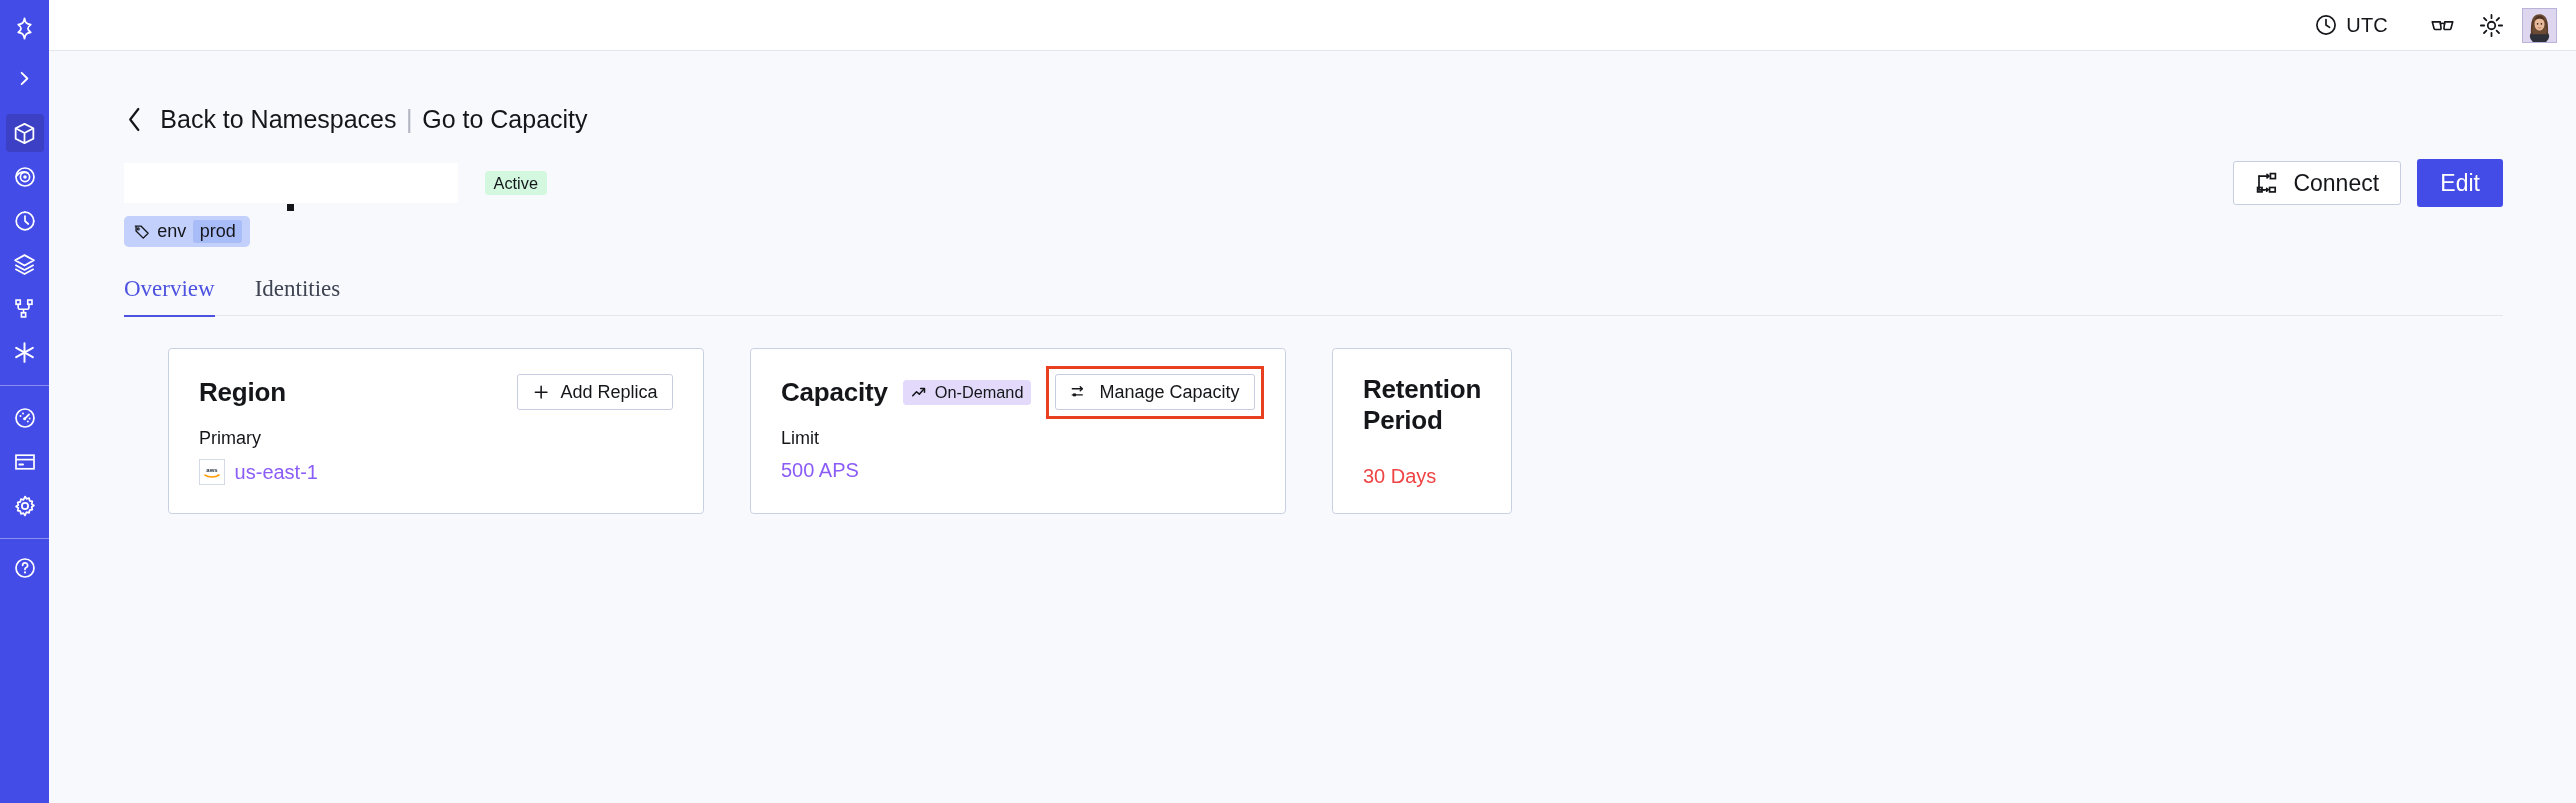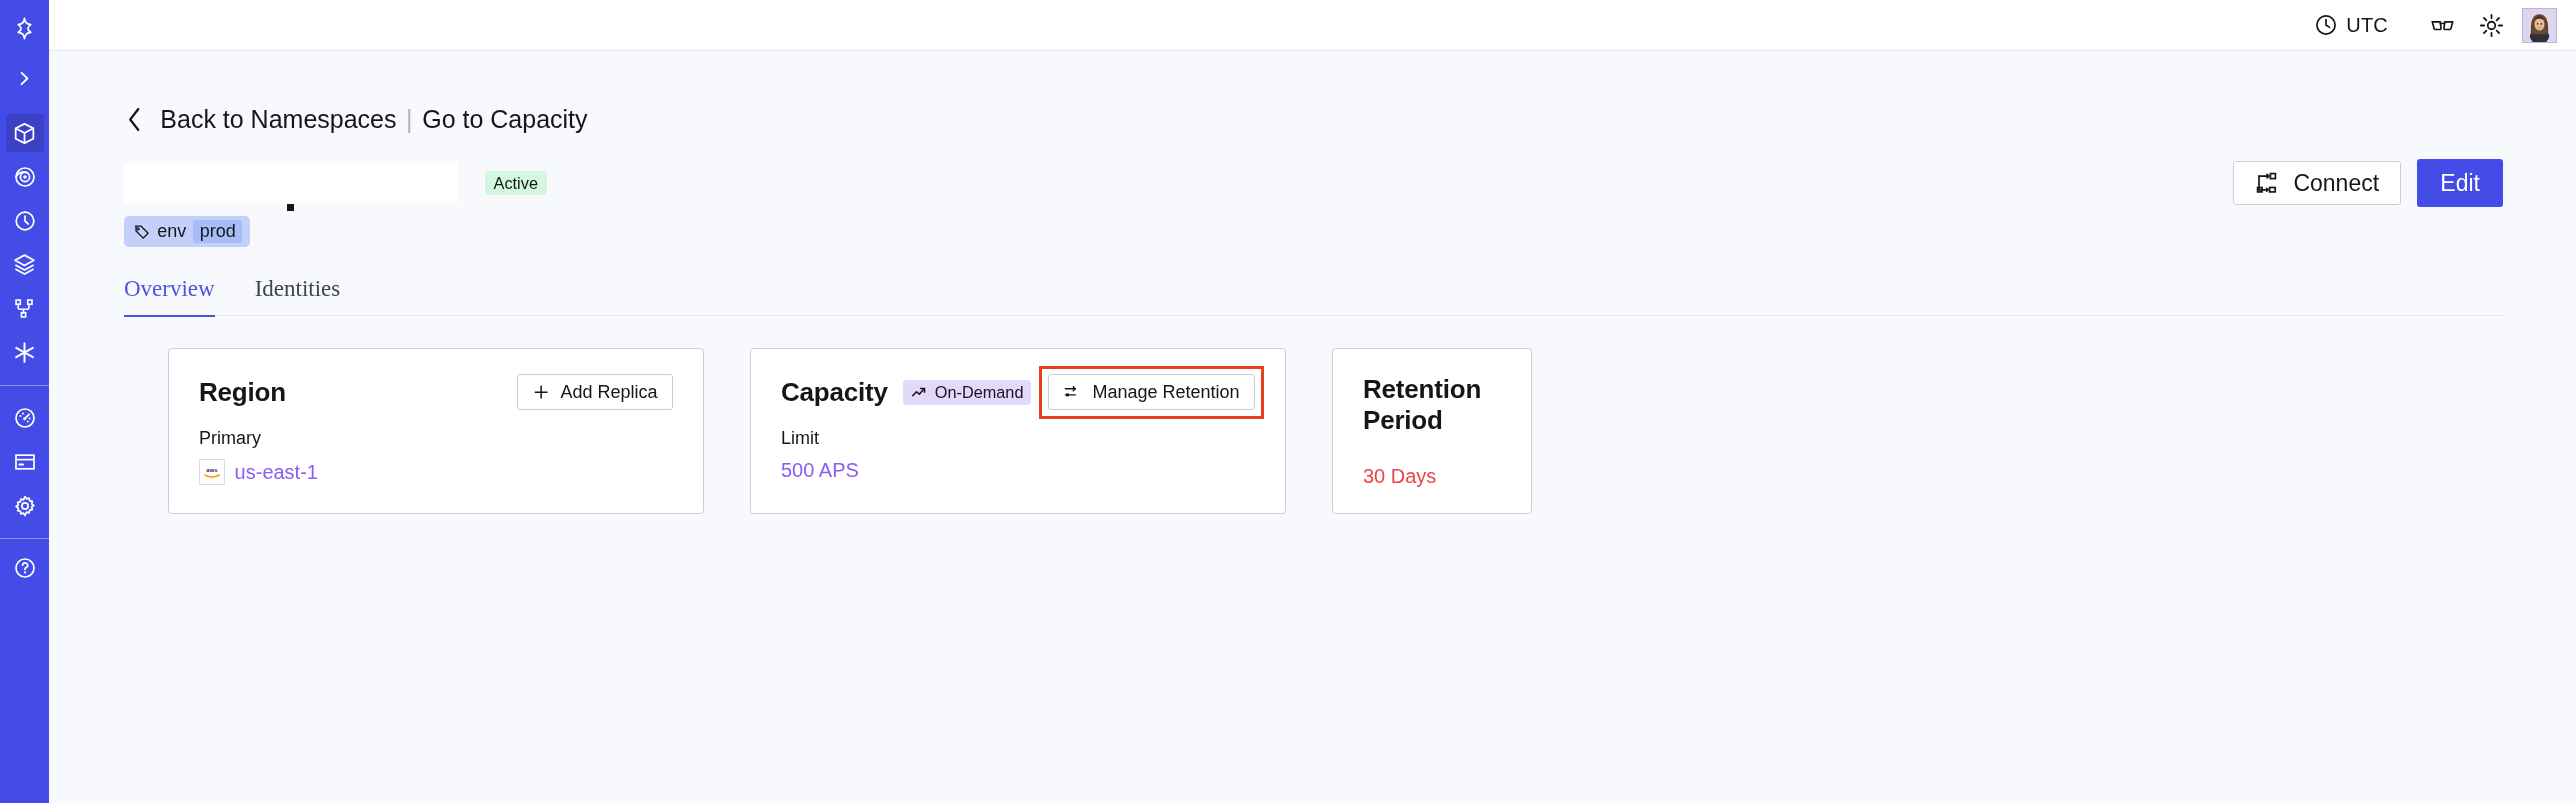--- a/index.html
+++ b/index.html
@@ -175,21 +175,21 @@
   .card {
     background: #ffffff;
     border: 1px solid #c8d0e3;
     border-radius: 3.8px;
     padding: 25px 30px 25px 30px;
     min-height: 123px;
     position: relative;
   }
   .card-region { width: 536px; }
   .card-capacity { width: 536px; }
-  .card-retention { width: 200px; }
+  .card-retention { width: 180px; }
   .card-head {
     display: flex; align-items: center;
     min-height: 36px;
   }
   .card-title {
     font-size: 26px; color: #15161a; font-weight: 600;
     letter-spacing: -0.2px;
   }
   .ondemand-badge {
     display: inline-flex; align-items: center; gap: 6.7px;
@@ -494,21 +494,21 @@
             <div class="card-head-action">
               <div class="redbox"></div>
               <button class="btn-outline">
                 <span style="display:flex;">
                   <svg width="18" height="18" viewBox="0 0 20 20" fill="none">
                     <path d="M2.6 6.4h11M2.6 13.2h11" stroke="#15161a" stroke-width="1.6" stroke-linecap="round"></path>
                     <path d="M11.4 4.2 13.6 6.4l-2.2 2.2" stroke="#15161a" stroke-width="1.6" stroke-linecap="round" stroke-linejoin="round"></path>
                     <rect x="3.4" y="11.6" width="3.2" height="3.2" fill="#15161a"></rect>
                   </svg>
                 </span>
-                <span>Manage Retention</span>
+                <span>Manage Capacity</span>
               </button>
             </div>
           </div>
           <div class="card-sub">Limit</div>
           <div class="card-val">500 APS</div>
         </section>
 
         <section class="card card-retention">
           <div class="card-head">
             <span class="card-title">Retention Period</span>

